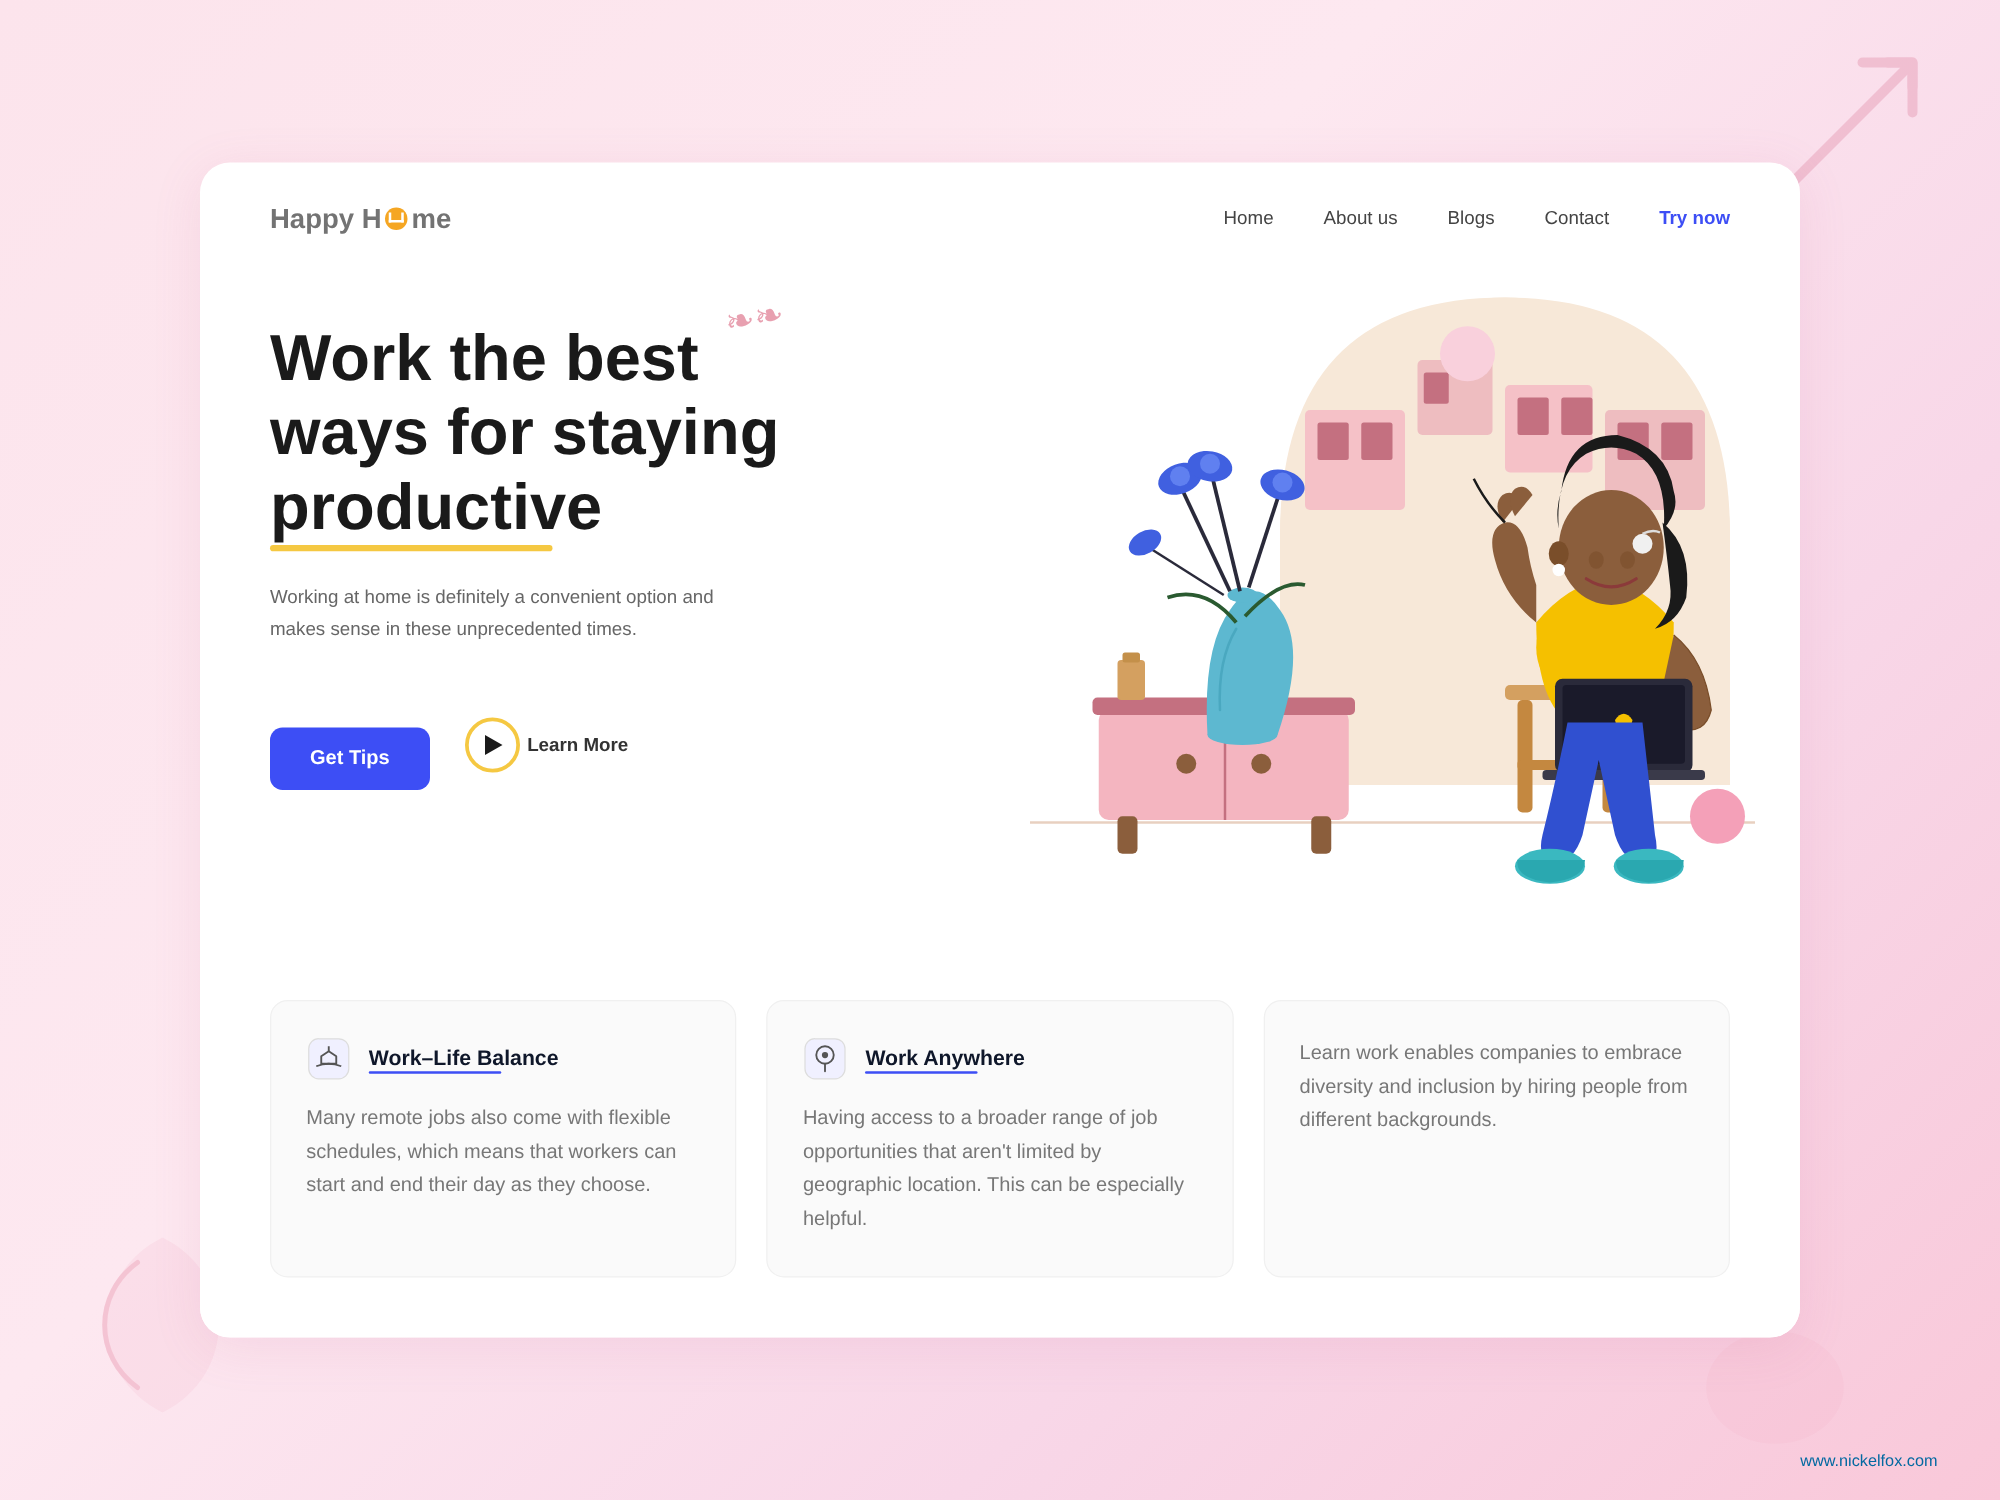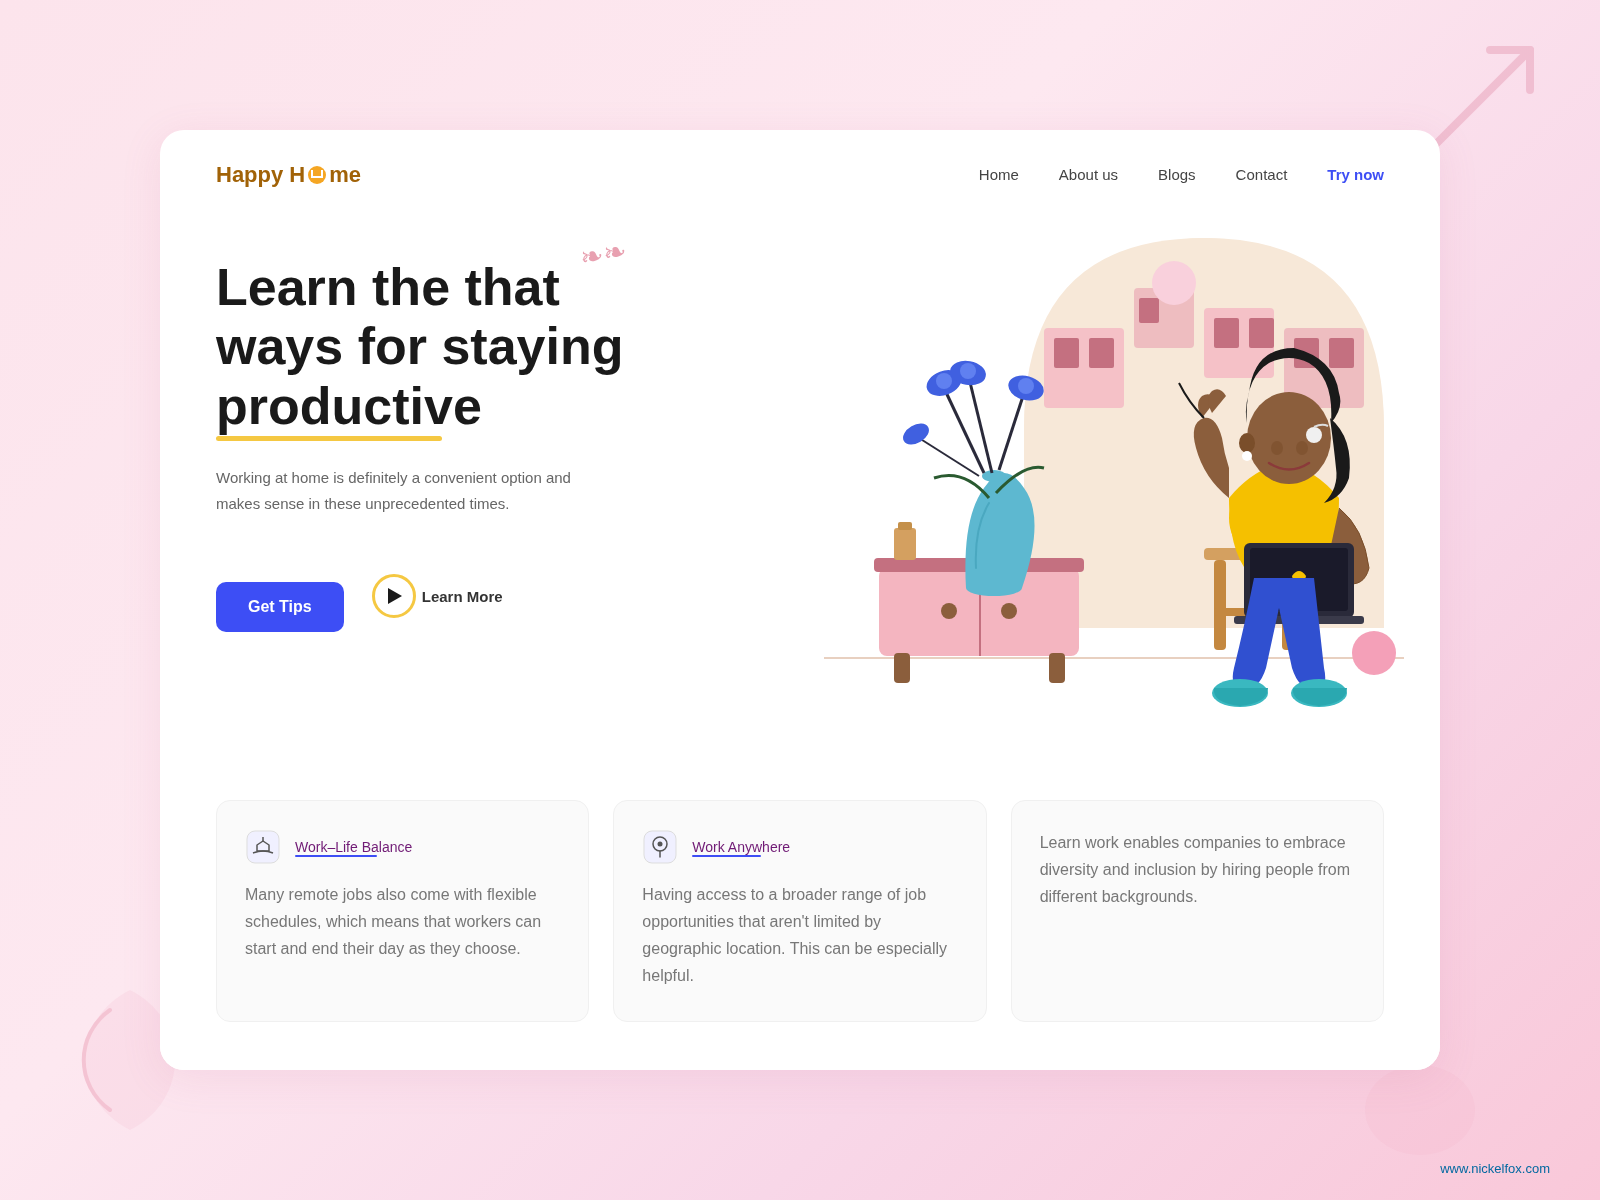--- a/index.html
+++ b/index.html
@@ -53,21 +53,21 @@
     nav {
       display: flex;
       align-items: center;
       justify-content: space-between;
       padding: 32px 56px 20px 56px;
     }
 
     .logo {
       font-size: 22px;
       font-weight: 800;
-      color: #a16207;
+      color: #737373;
       display: flex;
       align-items: center;
       gap: 2px;
     }
     .logo-home-icon {
       display: inline-block;
       width: 18px;
       height: 18px;
       background: #f5a623;
       border-radius: 50%;
@@ -251,23 +251,23 @@
 
     .card-icon {
       width: 36px;
       height: 36px;
       display: flex;
       align-items: center;
       justify-content: center;
     }
 
     .card-title {
-      font-size: 14px;
-      font-weight: 400;
-      color: #701a75;
+      font-size: 17px;
+      font-weight: 700;
+      color: #0f172a;
       position: relative;
       display: inline-block;
     }
 
     .card-title::after {
       content: '';
       position: absolute;
       left: 0;
       bottom: -2px;
       width: 70%;
@@ -326,21 +326,21 @@
       <li><a href="#" class="try-now">Try now</a></li>
     </ul>
   </nav>
 
   <div class="hero">
 
     <span class="swirl">❧❧</span>
 
     <div class="hero-text">
       <h1 class="hero-title">
-        <span>Learn the that</span><br>
+        <span>Work the best</span><br>
         <span>ways for staying</span><br>
         <span class="underline-yellow">productive</span>
       </h1>
       <p class="hero-subtitle">Working at home is definitely a convenient option and makes sense in these unprecedented times.</p>
       <div class="hero-actions">
         <button class="btn-get-tips">Get Tips</button>
         <button class="btn-learn-more">
           <div class="play-btn">
             <div class="play-btn-inner"></div>
           </div>

